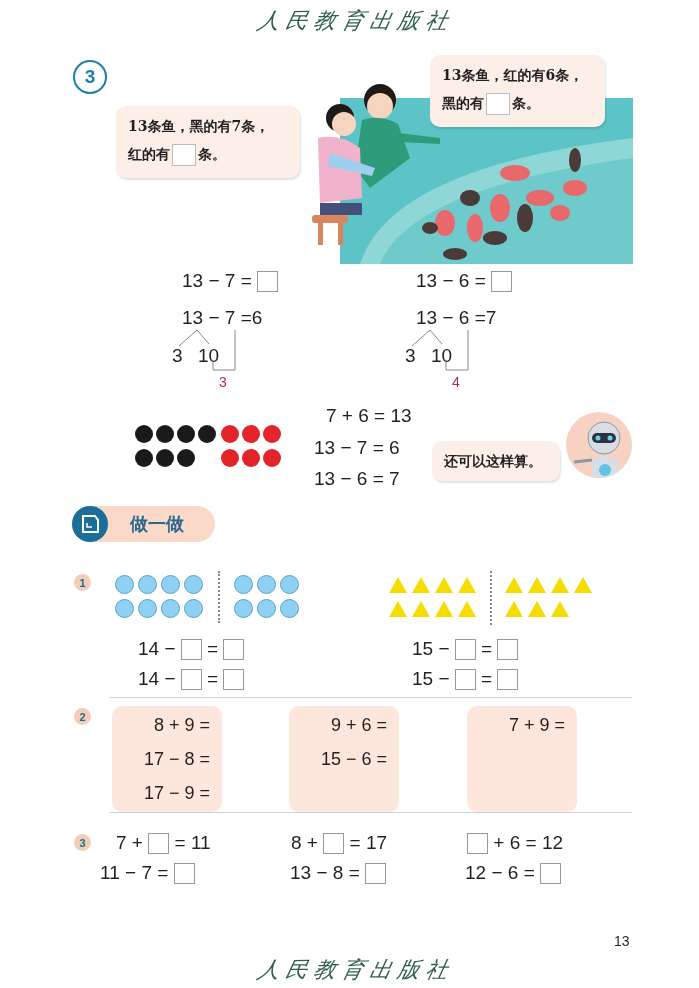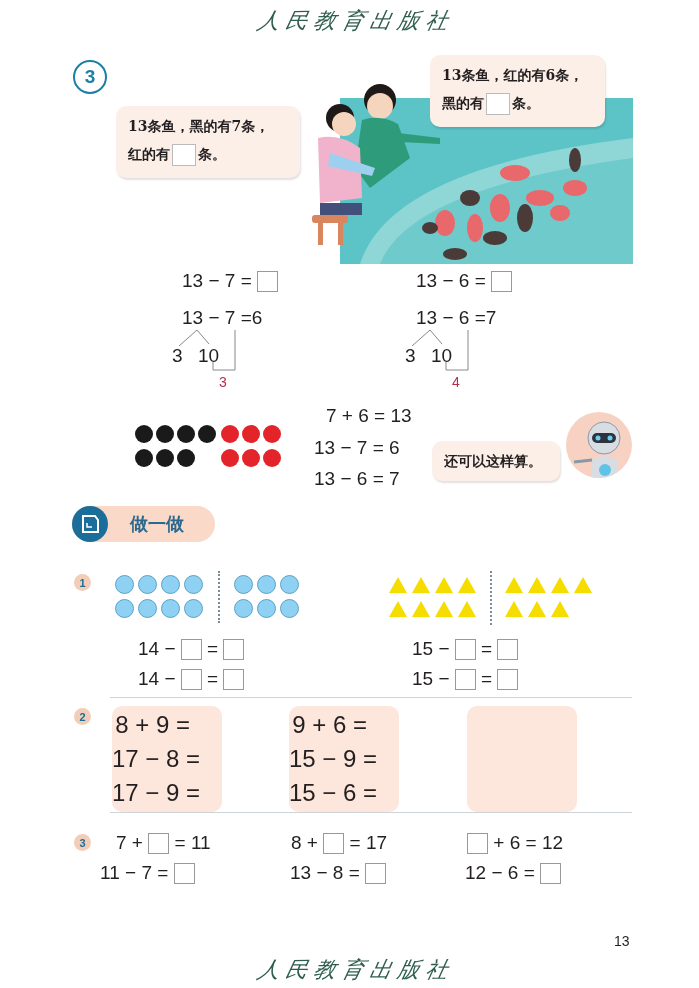--- a/index.html
+++ b/index.html
@@ -17,21 +17,21 @@
   .box { display:inline-block; width:21px; height:21px; border:1.3px solid #999; background:#fff; vertical-align:middle; box-sizing:border-box; }
   .red { color:#b0304a; }
   .dot { position:absolute; width:18px; height:18px; border-radius:50%; }
   .dot.black { background:#1a1a1a; }
   .dot.red { background:#e4242b; }
   .bdot { position:absolute; width:19px; height:19px; border-radius:50%; background:#8fd1f2; border:1px solid #5aa2c7; box-sizing:border-box; }
   .tri { position:absolute; width:0; height:0; border-left:9px solid transparent; border-right:9px solid transparent; border-bottom:16px solid #f6dd00; }
   .tri::after { content:""; }
   .qnum { width:17px; height:17px; border-radius:50%; background:#f4cdb9; color:#1b6f94; font-weight:bold; font-size:11px; display:flex; align-items:center; justify-content:center; }
   .pinkcard { background:#fde6dc; border-radius:10px; }
-  .pinkcard .line { font-size:24px; text-align:right; height:34px; line-height:34px; padding-right:32px; white-space:nowrap; }
+  .pinkcard .line { font-size:18px; text-align:right; height:34px; line-height:34px; padding-right:12px; white-space:nowrap; }
   .dash-v { border-left:2px dotted #7a8c98; }
   .hr { border-top:1px solid #cdd3d6; }
 </style>
 </head>
 <body>
 
 <div class="abs publisher" style="left:258px;top:6px;">人民教育出版社</div>
 
 <div class="abs num-circle" style="left:73px;top:60px;">3</div>
 
@@ -210,24 +210,24 @@
 <div class="abs hr" style="left:110px;top:697px;width:522px;"></div>
 
 <div class="abs qnum" style="left:74px;top:708px;">2</div>
 <div class="abs pinkcard" style="left:112px;top:706px;width:110px;height:104px;padding-top:2px;">
   <div class="line">8 + 9 =</div>
   <div class="line">17 − 8 =</div>
   <div class="line">17 − 9 =</div>
 </div>
 <div class="abs pinkcard" style="left:289px;top:706px;width:110px;height:104px;padding-top:2px;">
   <div class="line">9 + 6 =</div>
-  <div class="line">15 − 9 =</div>
   <div class="line">15 − 6 =</div>
 </div>
 <div class="abs pinkcard" style="left:467px;top:706px;width:110px;height:104px;padding-top:2px;">
+  <div class="line">7 + 9 =</div>
 </div>
 
 <div class="abs hr" style="left:110px;top:812px;width:522px;"></div>
 
 <div class="abs qnum" style="left:74px;top:834px;">3</div>
 <div class="abs eq" style="left:116px;top:832px;"><span>7 +</span> <span class="box"></span> <span>= 11</span></div>
 <div class="abs eq" style="left:100px;top:862px;"><span>11 − 7 =</span> <span class="box"></span></div>
 <div class="abs eq" style="left:291px;top:832px;"><span>8 +</span> <span class="box"></span> <span>= 17</span></div>
 <div class="abs eq" style="left:290px;top:862px;"><span>13 − 8 =</span> <span class="box"></span></div>
 <div class="abs eq" style="left:467px;top:832px;"><span class="box"></span> <span>+ 6 = 12</span></div>

